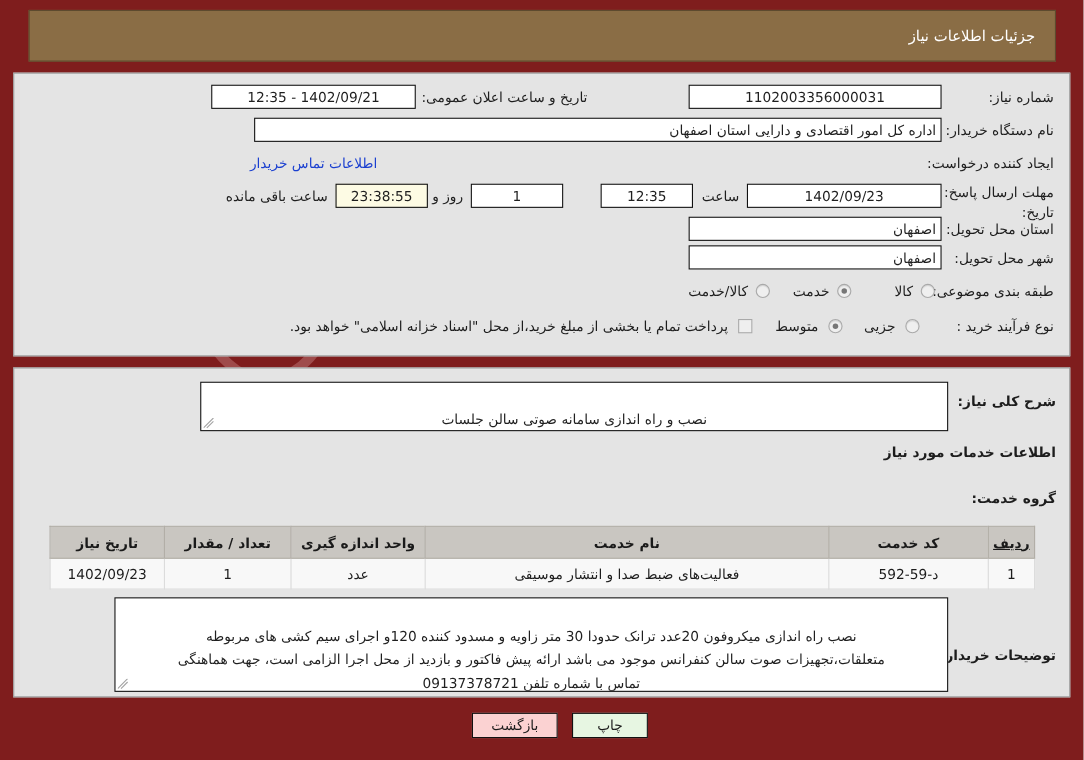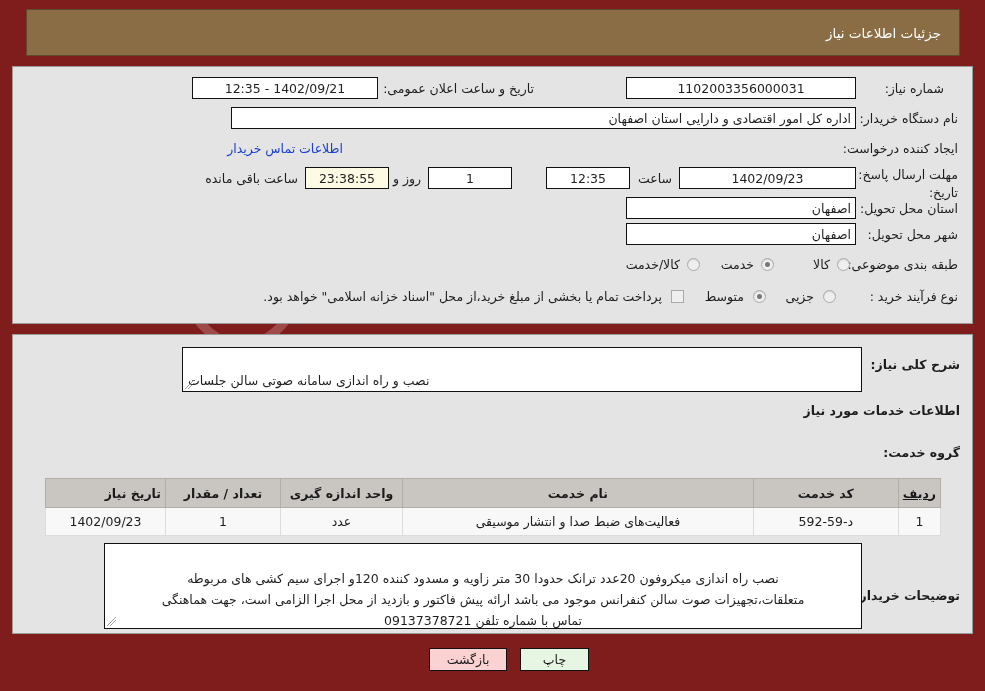--- a/index.html
+++ b/index.html
@@ -141,21 +141,21 @@
 
   
   .ta {
     position: absolute;
     background: #ffffff;
     border: 1px solid #111111;
     font-size: 12.5px;
     color: #1f1f1f;
     padding: 3px 5px 0 5px;
     line-height: 20px;
-    text-align: left;
+    text-align: center;
     overflow: hidden;
     white-space: pre-line;
   }
   .ta .grip {
     position: absolute;
     left: 2px; bottom: 1px;
     width: 10px; height: 10px;
     opacity: .55;
   }
 
@@ -219,21 +219,21 @@
       <span class="red">Arna</span><span>Tender.net</span>
     </div>
   </div>
 
   <div class="header-bar">
     <span class="header-title">جزئیات اطلاعات نیاز</span>
   </div>
 
   <div class="panel panel-1">
 
-    <span class="lbl" style="right:28px; top:14px;text-align:right;">شماره نیاز:</span>
+    <span class="lbl" style="right:14px; top:14px;text-align:right;">شماره نیاز:</span>
     <div class="fld center" style="right:116px; top:10px; width:230px;">1102003356000031</div>
 
     <span class="lbl" style="right:438px; top:14px;">تاریخ و ساعت اعلان عمومی:</span>
     <div class="fld center" style="right:594px; top:10px; width:186px;">1402/09/21 - 12:35</div>
 
     <span class="lbl" style="right:14px; top:44px;">نام دستگاه خریدار:</span>
     <div class="fld" style="right:116px; top:40px; width:625px;">اداره کل امور اقتصادی و دارایی استان اصفهان</div>
 
     <span class="lbl" style="right:14px; top:74px;">ایجاد کننده درخواست:</span>
     <a class="link" style="right:629px; top:74px;">اطلاعات تماس خریدار</a>
@@ -306,21 +306,21 @@
   </div>
 
   <table class="tbl">
     <thead>
       <tr>
         <th style="width:40px;text-decoration:underline;">ردیف</th>
         <th style="width:145px;">کد خدمت</th>
         <th>نام خدمت</th>
         <th style="width:122px;">واحد اندازه گیری</th>
         <th style="width:115px;">تعداد / مقدار</th>
-        <th style="width:120px;text-align:right;">تاریخ نیاز</th>
+        <th style="width:104px;">تاریخ نیاز</th>
       </tr>
     </thead>
     <tbody>
       <tr>
         <td>1</td>
         <td>د-59-592</td>
         <td>فعالیت‌های ضبط صدا و انتشار موسیقی</td>
         <td>عدد</td>
         <td>1</td>
         <td>1402/09/23</td>

